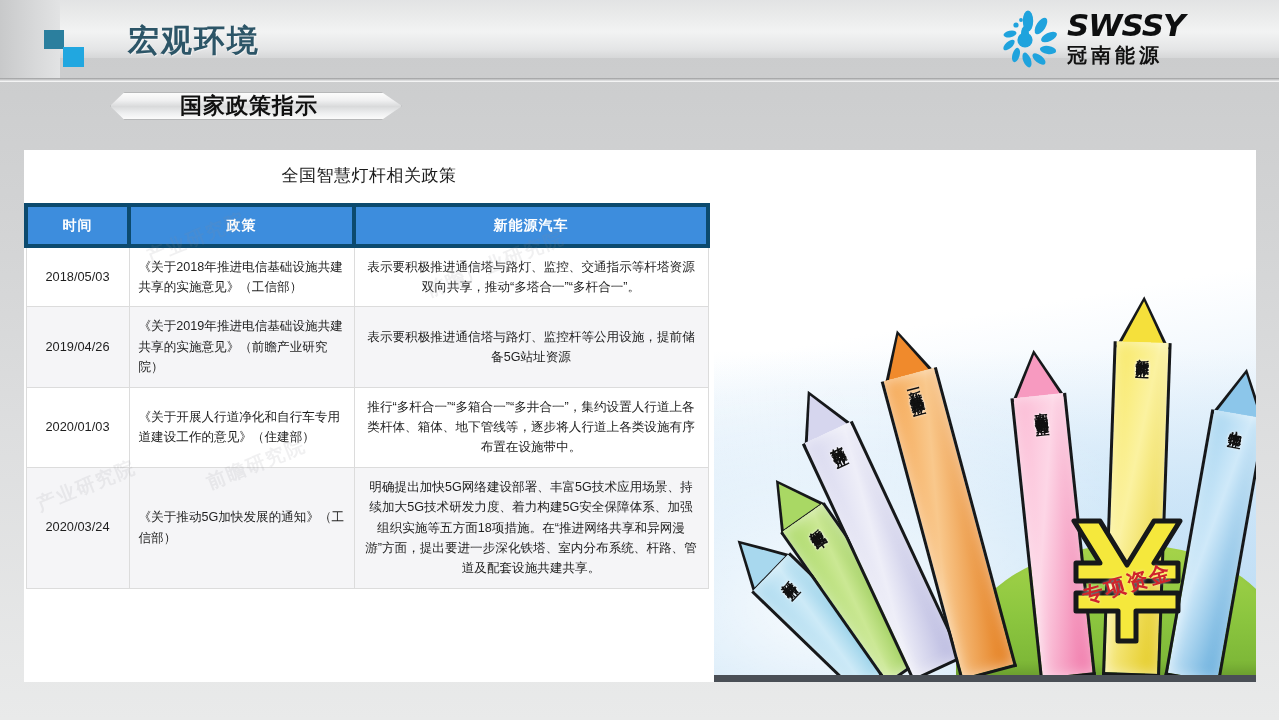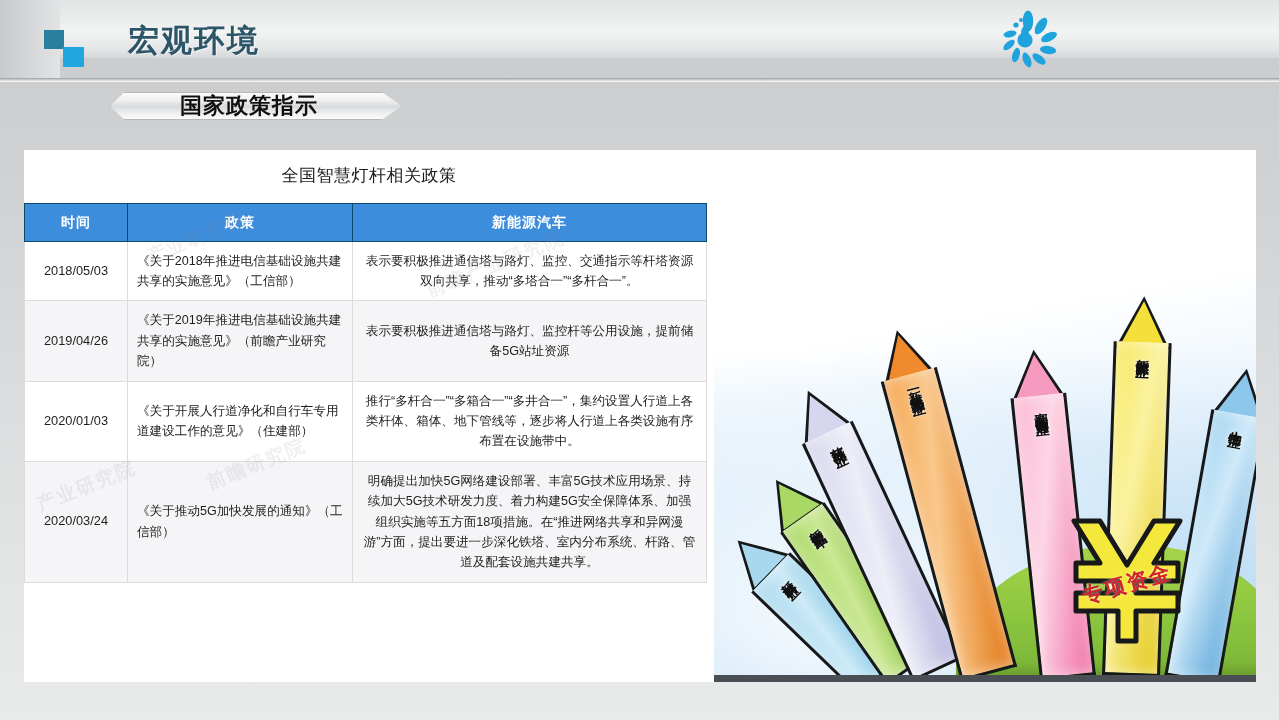--- a/index.html
+++ b/index.html
@@ -80,21 +80,21 @@
     width:682px; table-layout:fixed;
     font-size:12.6px; color:#1e1e1e; line-height:1.62;
   }
   #policy-table col.c-date { width:103px; }
   #policy-table col.c-policy { width:225px; }
   #policy-table col.c-content { width:354px; }
   #policy-table thead th {
     background:#3d8ddd; color:#ffffff;
     font-size:14px; font-weight:bold; letter-spacing:1px;
     padding:7px 4px; text-align:center;
-    border:1px solid #0c4a6e;
+    border:4px solid #0c4a6e;
   }
   #policy-table tbody td {
     border:1px solid #dcdcdc; padding:9px 9px; vertical-align:middle;
   }
   #policy-table tbody tr.alt td { background:#f5f5f7; }
   #policy-table td.cell-date { text-align:center; font-size:12.8px; white-space:nowrap; }
   #policy-table td.cell-policy { text-align:left; }
   #policy-table td.cell-content { text-align:center; }
 
   
@@ -180,20 +180,24 @@
         <ellipse cx="32" cy="50" rx="3.8" ry="7.8" transform="rotate(158 32 50)"></ellipse>
         <ellipse cx="21" cy="45" rx="3.6" ry="7.4" transform="rotate(196 21 45)"></ellipse>
         <ellipse cx="14" cy="35" rx="3.4" ry="7" transform="rotate(228 14 35)"></ellipse>
         <ellipse cx="15" cy="24" rx="3.2" ry="6.6" transform="rotate(258 15 24)"></ellipse>
         <circle cx="21" cy="15" r="2.6"></circle>
         <circle cx="26" cy="10" r="1.9"></circle>
         <circle cx="30" cy="30" r="7.6"></circle>
         <ellipse cx="30" cy="24" rx="4" ry="8"></ellipse>
       </g>
     </svg>
+    <div id="logo-words">
+      <div id="logo-en">SWSSY</div>
+      <div id="logo-cn">冠南能源</div>
+    </div>
   </div>
 </div>
 <div id="header-rule"></div>
 
 <div id="section-banner">
   <div id="banner-shape"></div>
   <div id="banner-label">国家政策指示</div>
 </div>
 
 <div id="content-panel">

